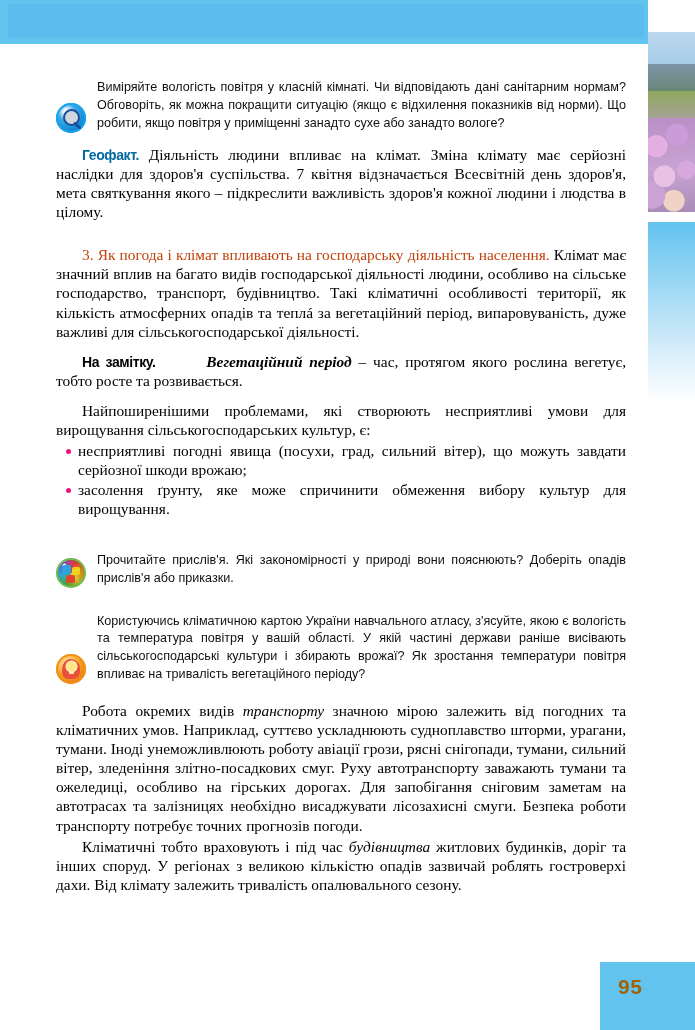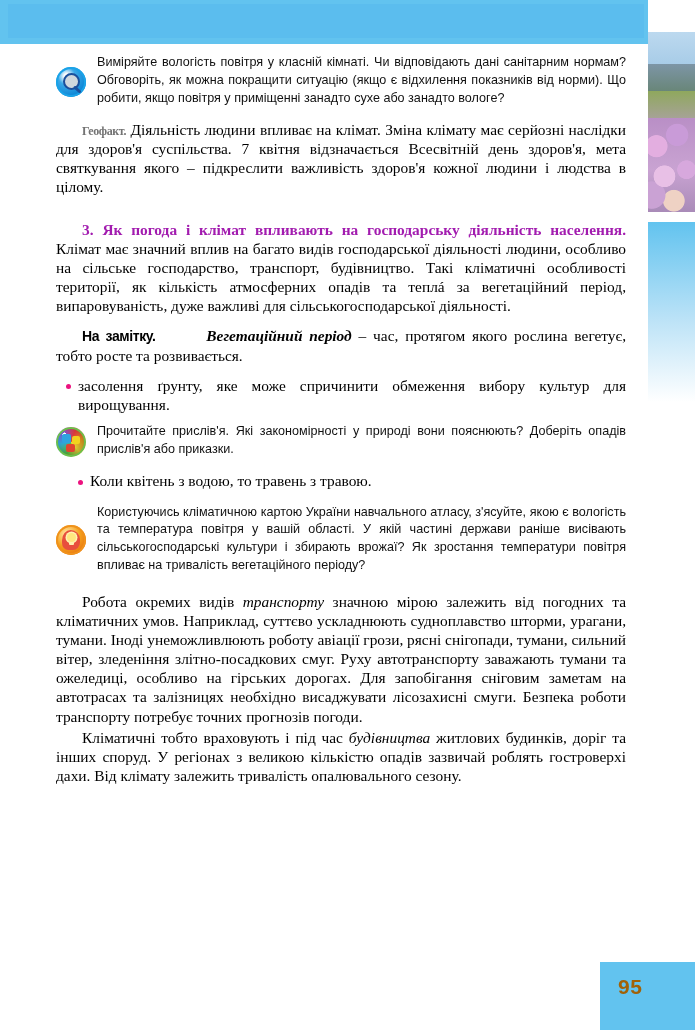--- a/index.html
+++ b/index.html
@@ -96,22 +96,23 @@
   .content {
     position: absolute;
     left: 56px;
     top: 54px;
     width: 570px;
   }
 
   
   .task {
     display: flex;
-    align-items: center;
+    align-items: flex-end;
     margin-bottom: 12px;
+    margin-top: 25px;
   }
   .task-icon {
     flex: 0 0 auto;
     width: 30px;
     height: 30px;
     border-radius: 50%;
     margin-right: 11px;
     margin-top: 2px;
     position: relative;
   }
@@ -191,24 +192,24 @@
   p.body {
     margin: 0 0 2px 0;
     font-size: 15.4px;
     line-height: 1.24;
     text-align: justify;
     text-indent: 26px;
     hyphens: auto;
   }
 
   .label-geo {
-    font-family: Liberation Serif, serif;
+    font-family: Liberation Sans, sans-serif;
     font-weight: 700;
-    font-size: 12px;
-    color: #737373;
+    font-size: 14px;
+    color: #0369a1;
     letter-spacing: -0.4px;
   }
   .label-note {
     font-family: "Liberation Sans", sans-serif;
     font-weight: 700;
     font-size: 14px;
     color: #000000;
     letter-spacing: -0.4px;
   }
   .term {
@@ -218,22 +219,22 @@
   }
   .emph { font-style: italic; }
   .heading-para {
     margin: 13px 0 2px 0;
     font-size: 15.4px;
     line-height: 1.24;
     text-align: justify;
     text-indent: 26px;
   }
   .heading-para .hd {
-    font-weight: 700;
-    color: #a21caf;
+    font-weight: 400;
+    color: #c2410c;
   }
 
   ul.bullets {
     list-style: none;
     margin: 0;
     padding: 0;
   }
   ul.bullets li {
     position: relative;
     padding-left: 22px;
@@ -312,37 +313,38 @@
   <div class="spacer-sm"></div>
 
   <p class="heading-para"><span class="hd">3. Як погода і клімат впливають на господарську діяльність населення.</span> <span>Клімат має значний вплив на багато видів господарської діяльності людини, особливо на  сільське господарство, транспорт, будівництво. Такі кліматичні особливості території, як кількість атмосферних опадів та теплá за вегетаційний період, випаровуваність, дуже важливі для сільськогосподарської діяльності.</span></p>
 
   <div class="spacer-sm"></div>
 
   <p class="body"><span class="label-note">На замітку.</span> <span class="term">Вегетаційний період</span><span> – час, протягом якого рослина вегетує, тобто росте та розвивається.</span></p>
 
   <div class="spacer-sm"></div>
 
+  <p class="body">Найпоширенішими проблемами, які створюють несприятливі умови для вирощування сільськогосподарських культур, є:</p>
   <ul class="bullets">
+    <li>несприятливі  погодні явища (посухи, град, сильний вітер), що можуть завдати серйозної шкоди врожаю;</li>
     <li>засолення ґрунту, яке може спричинити обмеження вибору культур для вирощування.</li>
   </ul>
 
   <div class="spacer-sm"></div>
 
   <div class="task">
     <div class="task-icon icon-puzzle">
       <span class="p1"></span>
       <span class="p2"></span>
       <span class="p3"></span>
     </div>
     <div class="task-text">Прочитайте прислів'я. Які закономірності у природі вони пояснюють? Доберіть опадів прислів'я або приказки.</div>
   </div>
 
   <ul class="proverbs">
-    <li>Коли квітень з водою, то травень з травою.</li>
   </ul>
 
   <div class="task">
     <div class="task-icon icon-bulb">
       <span class="head"></span>
       <span class="bulb"></span>
       <span class="bulb-base"></span>
     </div>
     <div class="task-text">Користуючись кліматичною картою України навчального атласу, з'ясуйте, якою є вологість та температура повітря у вашій області. У якій частині держави раніше висівають сільськогосподарські культури і збирають врожаї? Як зростання температури повітря впливає на тривалість вегетаційного періоду?</div>
   </div>

